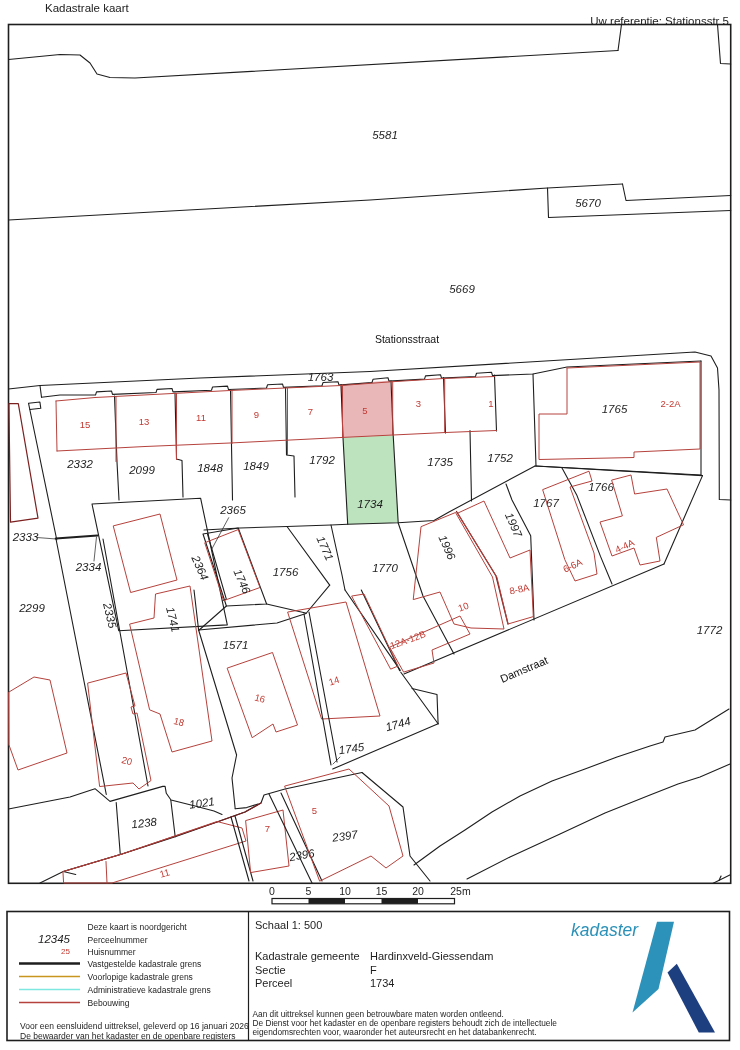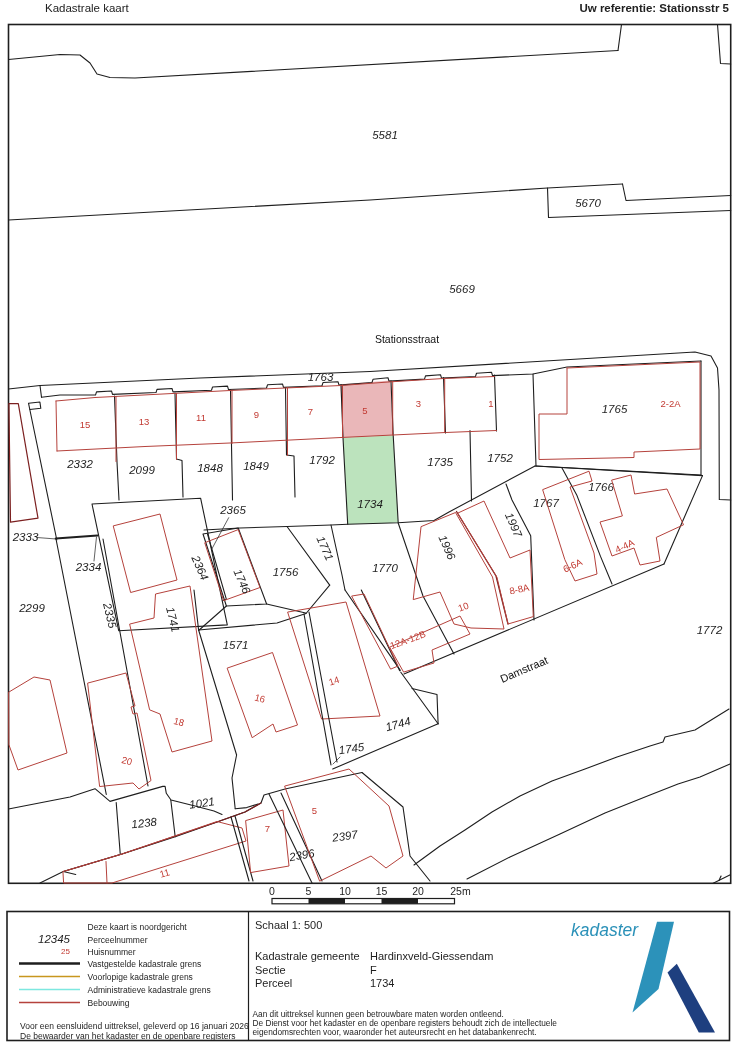--- a/index.html
+++ b/index.html
@@ -5,21 +5,21 @@
 html,body{margin:0;padding:0;background:#fff;width:740px;height:1050px;overflow:hidden}
 .hdr{position:absolute;font-family:"Liberation Sans",sans-serif;font-size:11.5px;color:#222}
 svg{position:absolute;top:0;left:0}
 svg text{font-family:"Liberation Sans",sans-serif}
 </style>
 </head>
 <body>
 
 <div class="hdr" style="left:9px;top:2px;margin-left:36px;">Kadastrale kaart</div>
 
-<div class="hdr" style="right:11px;top:2px;font-weight:bold;">Uw referentie: Stationsstr 5</div>
+<div class="hdr" style="right:11px;top:15px;">Uw referentie: Stationsstr 5</div>
 <svg width="740" height="1050" viewBox="0 0 740 1050">
 
 <rect x="8.5" y="24.5" width="722.2" height="858.8" fill="none" stroke="#1e1e1e" stroke-width="1.6"></rect>
 
 <polygon points="340.3,384.2 390.6,380.6 393.2,435.3 343,437.8" fill="#eab7b9" stroke="none" stroke-width="1.1" stroke-linejoin="round" stroke-linecap="round"></polygon>
 
 <polygon points="343,437.8 393.2,435.3 398.2,522.7 347.7,524.2" fill="#bce3bd" stroke="none" stroke-width="1.1" stroke-linejoin="round" stroke-linecap="round"></polygon>
 
 <polyline points="8.5,59.5 60,54.5 80,55 90,63 97,74 110,77.5 135,78 618,50.5" fill="none" stroke="#1e1e1e" stroke-width="1.1" stroke-linejoin="round" stroke-linecap="round"></polyline>
 

